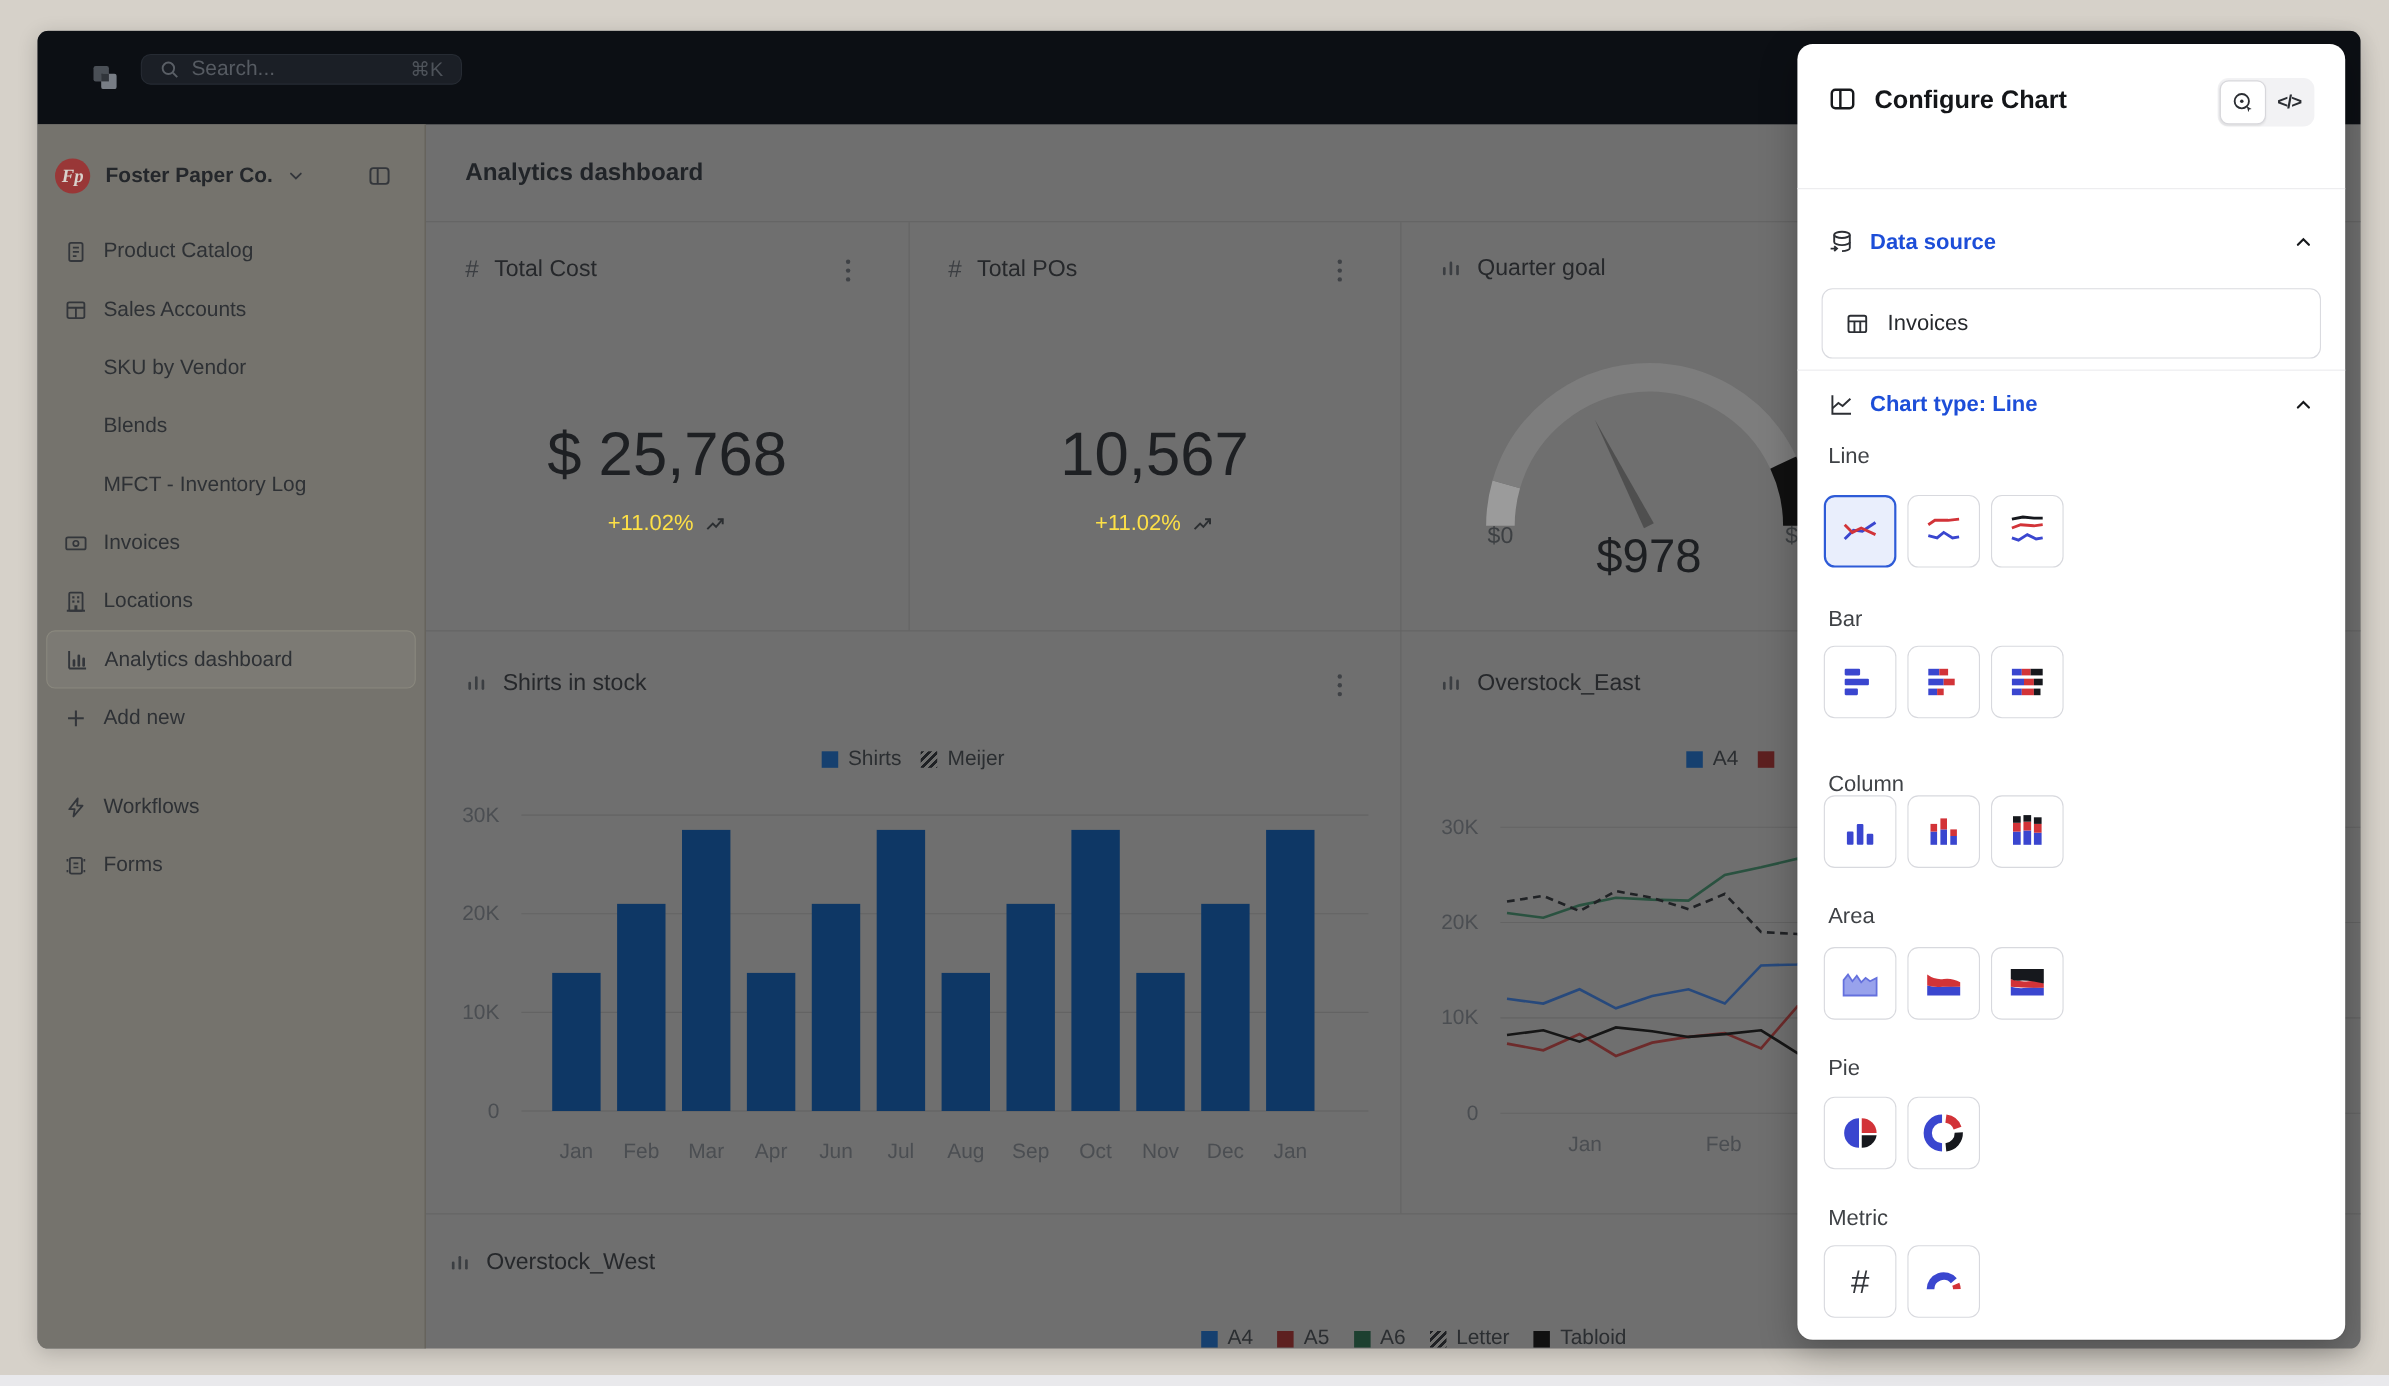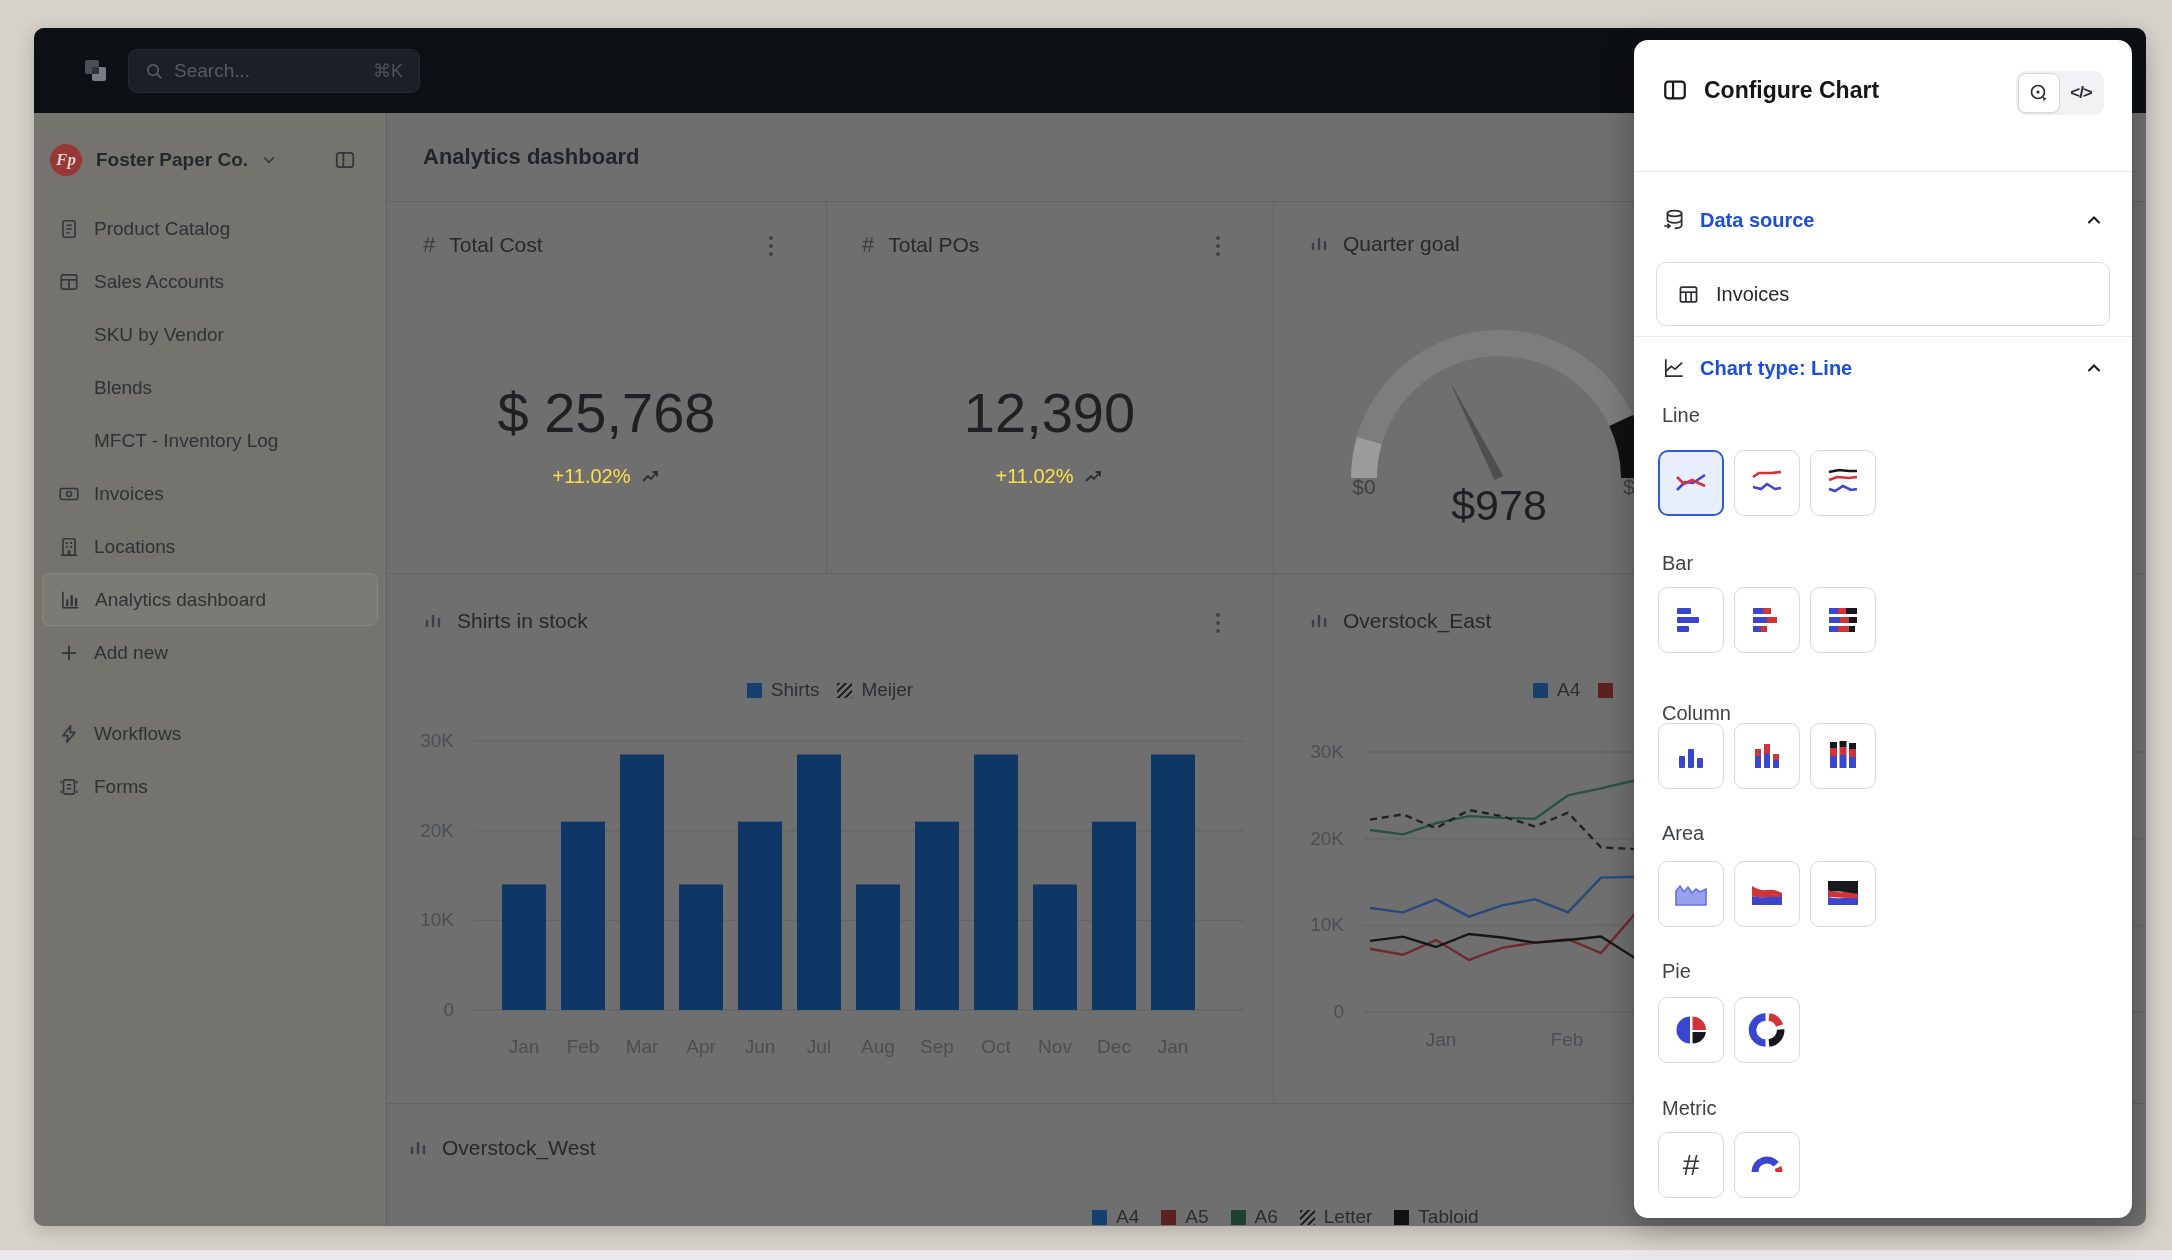--- a/index.html
+++ b/index.html
@@ -5,21 +5,21 @@
   html,body { margin:0; padding:0; background:#d6d1c9; }
   * { box-sizing:border-box; font-family:"Liberation Sans", sans-serif; }
   #root { position:relative; width:2172px; height:1260px; background:#d6d1c9; overflow:hidden; }
   .bottom-strip { position:absolute; left:0; right:0; bottom:0; height:10px; background:#e9e9ec; }
 
   
   .window { position:absolute; left:34px; top:28px; width:2112px; height:1198px; border-radius:10px;
             overflow:hidden; background:#6f6f6f; box-shadow:0 4px 18px rgba(0,0,0,.18); }
   .topbar { position:absolute; left:0; top:0; width:100%; height:85px; background:#0c0f14; }
   .app-logo { position:absolute; left:48px; top:29px; width:28px; height:28px; }
-  .search-box { position:absolute; left:94px; top:21px; width:292px; height:44px; background:#1b1f26;
+  .search-box { position:absolute; left:94px; top:21px; width:292px; height:28px; background:#1b1f26;
                 border:1px solid #262b33; border-radius:9px; display:flex; align-items:center; padding:0 16px; }
   .search-box .ph { color:#565b62; font-size:19px; margin-left:10px; flex:1; }
   .search-box .kbd { color:#4e535a; font-size:18px; }
 
   .sidebar { position:absolute; left:0; top:85px; width:353px; bottom:0; background:#75736d; border-right:1px solid #615f57; }
   .workspace { position:absolute; left:16px; top:24px; right:10px; height:46px; display:flex; align-items:center; }
   .ws-logo { width:32px; height:32px; border-radius:50%; background:#993737; color:#d8d2cc; font-size:17px;
              font-style:italic; font-weight:bold; display:flex; align-items:center; justify-content:center; font-family:"Liberation Serif", serif; }
   .ws-name { margin-left:14px; font-size:19px; font-weight:700; color:#24272b; }
   .ws-chevron { margin-left:12px; }
@@ -231,21 +231,21 @@
       <div class="card" style="left:439px;top:89px;width:447px;height:371px">
         <div class="card-title" style="left:36px;top:30px">
           <span class="tic" style="font-size:22px">#</span>
           <span>Total POs</span>
         </div>
         <div class="kebab" style="top:31px">
             <i></i>
             <i></i>
             <i></i>
           </div>
-        <div class="metric-value" style="top:178px">12,390</div>
+        <div class="metric-value" style="top:178px">10,567</div>
         <div class="metric-delta" style="top:263px">
           <span>+11.02%</span>
           <svg width="20" height="16" viewBox="0 0 20 16">
             <path d="M2 12 L7 7 L10 10 L16 3" fill="none" stroke="#2b2e31" stroke-width="1.8"></path>
             <path d="M11.5 3 H16 V7.5" fill="none" stroke="#2b2e31" stroke-width="1.8"></path>
           </svg>
         </div>
       </div>
 
       <div class="card" style="left:886px;top:89px;right:0;height:371px;overflow:hidden">

